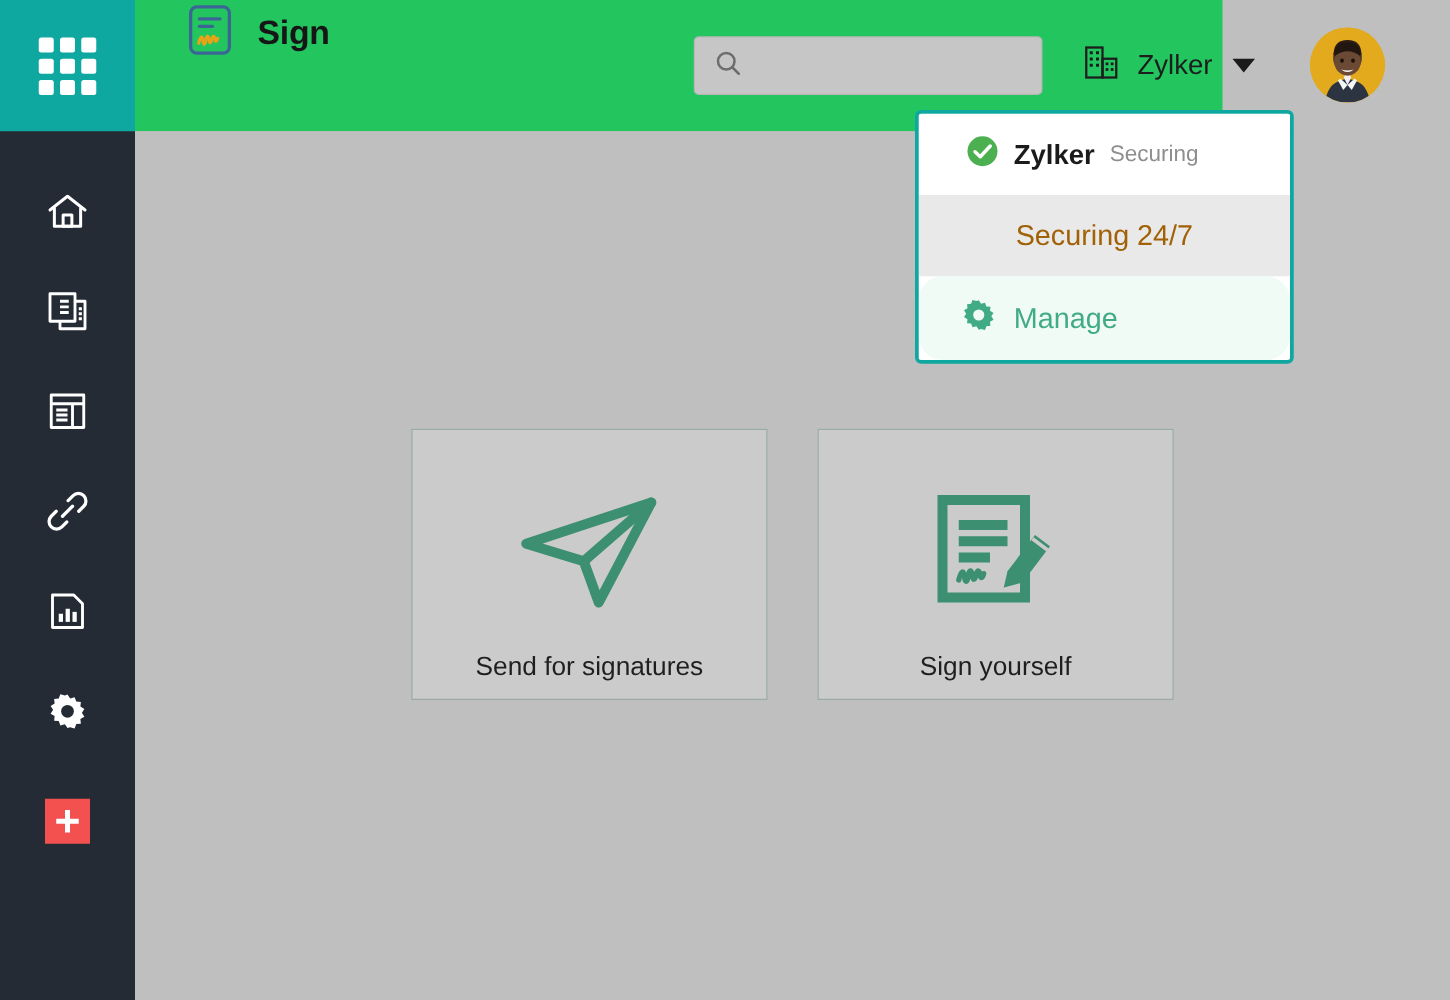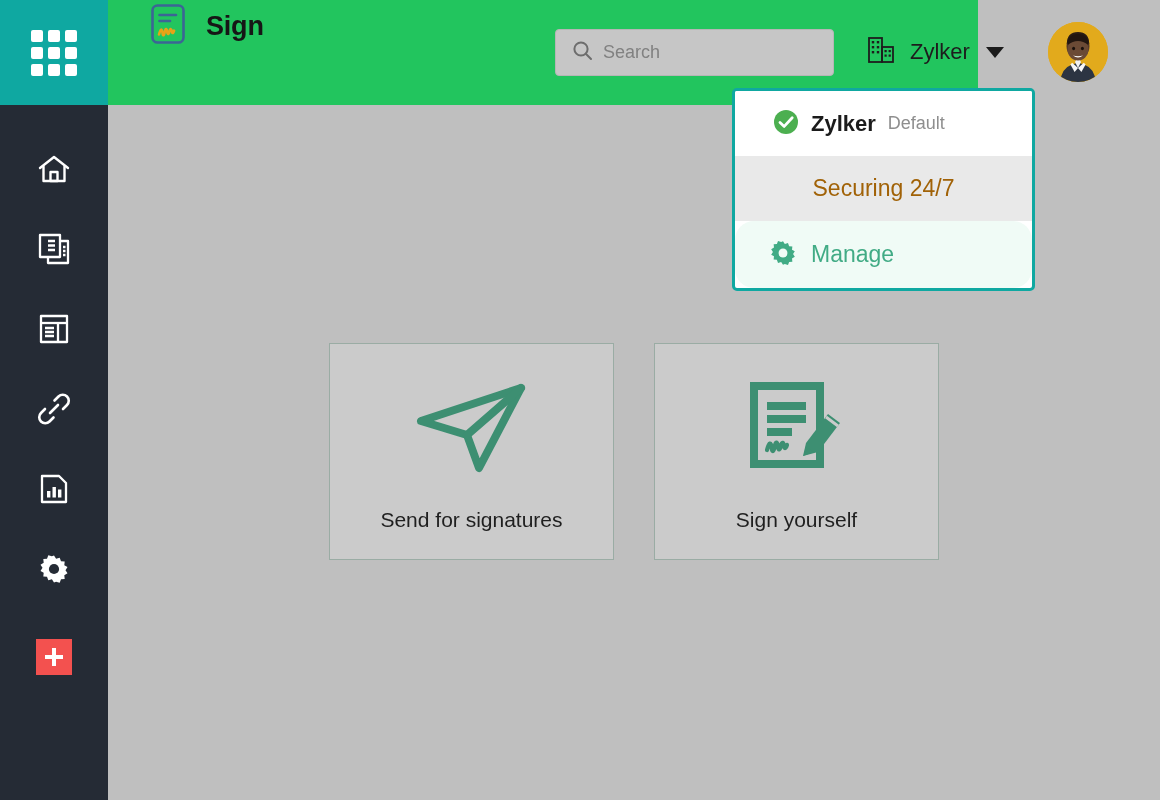--- a/index.html
+++ b/index.html
@@ -139,21 +139,21 @@
     position: absolute; left: 108px; top: 105px;
     width: 1052px; height: 695px;
     background: #bfbfbf;
   }
   .cards { position: absolute; left: 221px; top: 238px; display: flex; gap: 40px; }
   .card {
     width: 285px; height: 217px;
     background: #cbcbcb;
     border: 1px solid #9aaca4;
     display: flex; flex-direction: column;
-    align-items: center; justify-content: flex-start;
+    align-items: center; justify-content: center;
     cursor: pointer;
   }
   .card-icon { margin-top: 34px; height: 96px; display: flex; align-items: center; }
   .card-label { font-size: 21px; color: #1f1f1f; margin-top: 34px; }
 </style>
 </head>
 <body>
 
 <div class="app">
 
@@ -259,21 +259,20 @@
       <span class="brand-title">Sign</span>
     </div>
 
     <div class="search-box">
       <span class="mag">
         <svg width="21" height="21" viewBox="0 0 21 21" fill="none" stroke="#6d6d6d" stroke-width="2" stroke-linecap="round">
           <circle cx="9" cy="9" r="6.6"></circle>
           <path d="M13.8 13.8 L19 19"></path>
         </svg>
       </span>
-      <input class="search-input" type="text" placeholder="Search" style="">
     </div>
 
     <div class="org-picker">
       <span>
         <svg width="32" height="32" viewBox="0 0 32 32" fill="none" stroke="#1d1d1d" stroke-width="1.8">
           <rect x="4" y="4" width="13" height="24"></rect>
           <rect x="17" y="13" width="11" height="15"></rect>
           <g fill="#1d1d1d" stroke="none">
             <rect x="6.8" y="7" width="2.4" height="2.4"></rect>
               <rect x="11.8" y="7" width="2.4" height="2.4"></rect>
@@ -342,21 +341,21 @@
   <div class="dropdown">
 
     <div class="dd-row dd-org">
       <span>
         <svg width="26" height="26" viewBox="0 0 26 26">
           <circle cx="13" cy="13" r="12" fill="#4caf50"></circle>
           <path d="M7 13.4 L11.2 17.4 L19.2 8.8" fill="none" stroke="#ffffff" stroke-width="2.8" stroke-linecap="round" stroke-linejoin="round"></path>
         </svg>
       </span>
       <span class="dd-org-name">Zylker</span>
-      <span class="dd-org-default">Default</span>
+      <span class="dd-org-default">Securing</span>
     </div>
 
     <div class="dd-row dd-sub">
       <span>Securing 24/7</span>
     </div>
 
     <div class="dd-row dd-manage">
       <span>
         <svg width="28" height="28" viewBox="0 0 32 32" fill="#41ab85">
           <path d="M16 2.6 l2.1 3.1 3.6-1 1.3 3.5 3.7.3-.4 3.7 3.2 1.9-2 3.1 2 3.1-3.2 1.9.4 3.7-3.7.3-1.3 3.5-3.6-1L16 29.4l-2.1-3.1-3.6 1-1.3-3.5-3.7-.3.4-3.7-3.2-1.9 2-3.1-2-3.1 3.2-1.9-.4-3.7 3.7-.3 1.3-3.5 3.6 1z"></path>

